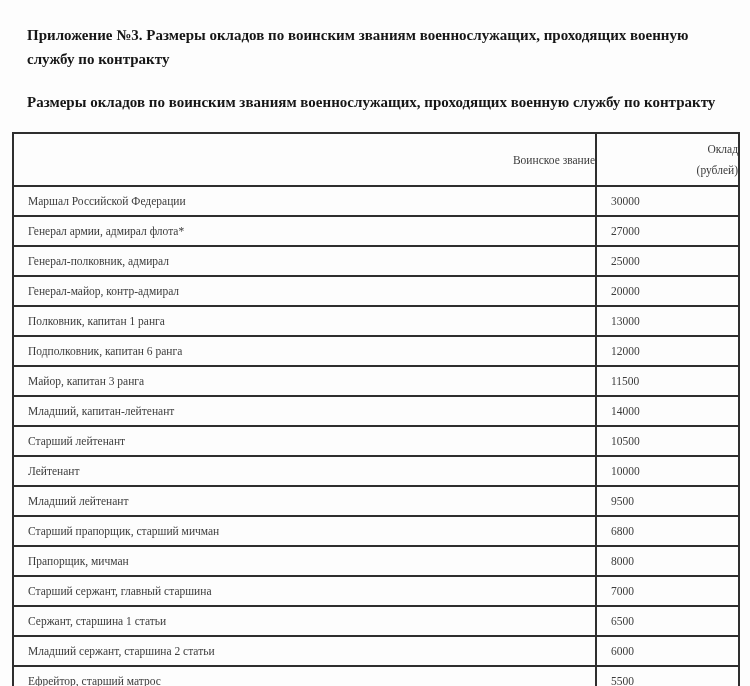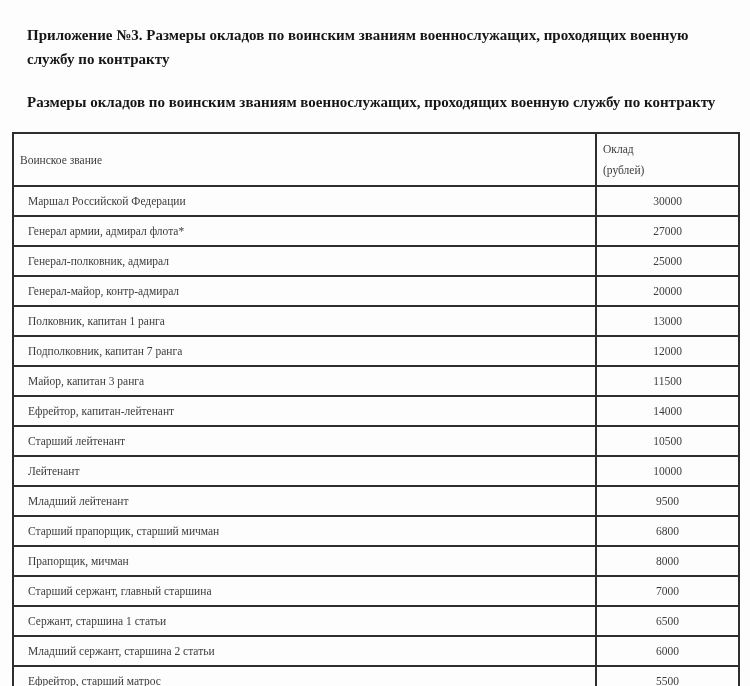--- a/index.html
+++ b/index.html
@@ -38,38 +38,38 @@
   table.salary-table col.c-salary { width: 143px; }
   table.salary-table th,
   table.salary-table td {
     border: 2px solid #2e2e2e;
     font-size: 11.5px;
     font-weight: 400;
     color: #3c3c3c;
     box-sizing: border-box;
   }
   table.salary-table th {
-    text-align: left;
+    text-align: right;
     vertical-align: middle;
-    padding: 5px 6px;
+    padding: 5px 0;
     height: 46px;
   }
   th.col-salary div {
     line-height: 1.8;
   }
   table.salary-table td {
     padding: 5px 14px 6px 14px;
     height: 30px;
     vertical-align: middle;
   }
   td.rank {
     text-align: left;
   }
   td.salary {
-    text-align: center;
+    text-align: left;
     padding-left: 4px;
     padding-right: 4px;
   }
 </style>
 </head>
 <body>
 
 <div class="page">
 
   <h1 class="heading">Приложение №3. Размеры окладов по воинским званиям военнослужащих, проходящих военную службу по контракту</h1>
@@ -105,29 +105,29 @@
         </tr>
         <tr>
           <td class="rank">Генерал-майор, контр-адмирал</td>
           <td class="salary">20000</td>
         </tr>
         <tr>
           <td class="rank">Полковник, капитан 1 ранга</td>
           <td class="salary">13000</td>
         </tr>
         <tr>
-          <td class="rank">Подполковник, капитан 7 ранга</td>
+          <td class="rank">Подполковник, капитан 6 ранга</td>
           <td class="salary">12000</td>
         </tr>
         <tr>
           <td class="rank">Майор, капитан 3 ранга</td>
           <td class="salary">11500</td>
         </tr>
         <tr>
-          <td class="rank">Ефрейтор, капитан-лейтенант</td>
+          <td class="rank">Младший, капитан-лейтенант</td>
           <td class="salary">14000</td>
         </tr>
         <tr>
           <td class="rank">Старший лейтенант</td>
           <td class="salary">10500</td>
         </tr>
         <tr>
           <td class="rank">Лейтенант</td>
           <td class="salary">10000</td>
         </tr>

